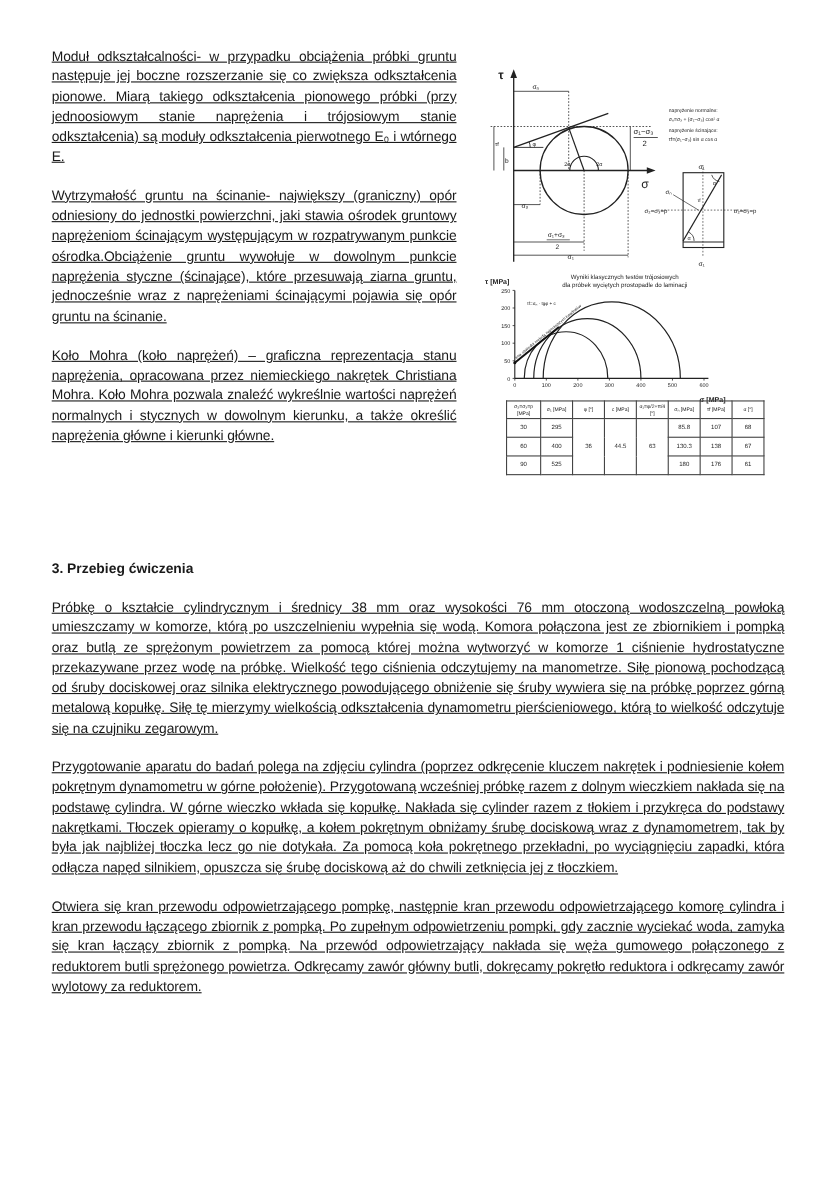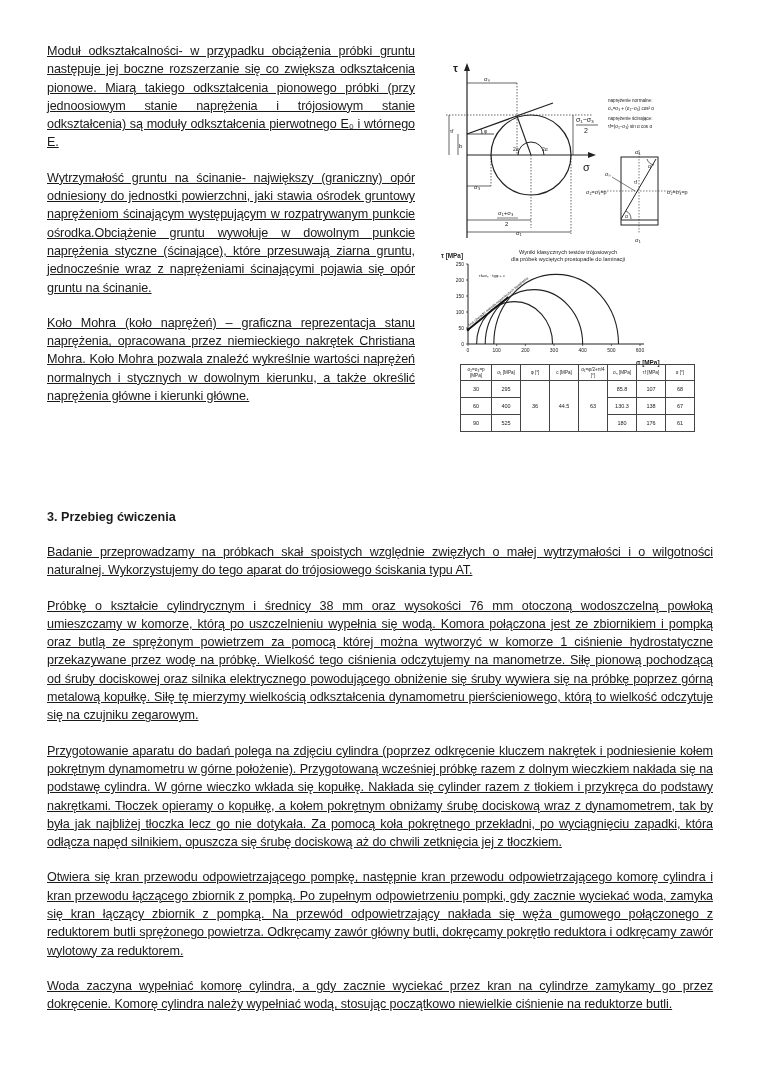--- a/index.html
+++ b/index.html
@@ -193,18 +193,16 @@
           <td style="width: 24px;">180</td>
           <td style="width: 24px;">176</td>
           <td style="width: 24px;">61</td>
         </tr>
       </tbody>
   </table>
 </div>
 
 <div id="section">
   <h3>3. Przebieg ćwiczenia</h3>
-  <p class="p">Badanie przeprowadzamy na próbkach skał spoistych względnie zwięzłych o małej wytrzymałości i o wilgotności naturalnej. Wykorzystujemy do tego aparat do trójosiowego ściskania typu AT.</p>
   <p class="p">Próbkę o kształcie cylindrycznym i średnicy 38 mm oraz wysokości 76 mm otoczoną wodoszczelną powłoką umieszczamy w komorze, którą po uszczelnieniu wypełnia się wodą. Komora połączona jest ze zbiornikiem i pompką oraz butlą ze sprężonym powietrzem za pomocą której można wytworzyć w komorze 1 ciśnienie hydrostatyczne przekazywane przez wodę na próbkę. Wielkość tego ciśnienia odczytujemy na manometrze. Siłę pionową pochodzącą od śruby dociskowej oraz silnika elektrycznego powodującego obniżenie się śruby wywiera się na próbkę poprzez górną metalową kopułkę. Siłę tę mierzymy wielkością odkształcenia dynamometru pierścieniowego, którą to wielkość odczytuje się na czujniku zegarowym.</p>
   <p class="p">Przygotowanie aparatu do badań polega na zdjęciu cylindra (poprzez odkręcenie kluczem nakrętek i podniesienie kołem pokrętnym dynamometru w górne położenie). Przygotowaną wcześniej próbkę razem z dolnym wieczkiem nakłada się na podstawę cylindra. W górne wieczko wkłada się kopułkę. Nakłada się cylinder razem z tłokiem i przykręca do podstawy nakrętkami. Tłoczek opieramy o kopułkę, a kołem pokrętnym obniżamy śrubę dociskową wraz z dynamometrem, tak by była jak najbliżej tłoczka lecz go nie dotykała. Za pomocą koła pokrętnego przekładni, po wyciągnięciu zapadki, która odłącza napęd silnikiem, opuszcza się śrubę dociskową aż do chwili zetknięcia jej z tłoczkiem.</p>
   <p class="p">Otwiera się kran przewodu odpowietrzającego pompkę, następnie kran przewodu odpowietrzającego komorę cylindra i kran przewodu łączącego zbiornik z pompką. Po zupełnym odpowietrzeniu pompki, gdy zacznie wyciekać woda, zamyka się kran łączący zbiornik z pompką. Na przewód odpowietrzający nakłada się węża gumowego połączonego z reduktorem butli sprężonego powietrza. Odkręcamy zawór główny butli, dokręcamy pokrętło reduktora i odkręcamy zawór wylotowy za reduktorem.</p>
-  <p class="p">Woda zaczyna wypełniać komorę cylindra, a gdy zacznie wyciekać przez kran na cylindrze zamykamy go przez dokręcenie. Komorę cylindra należy wypełniać wodą, stosując początkowo niewielkie ciśnienie na reduktorze butli.</p>
 </div>
 
 </body></html>

